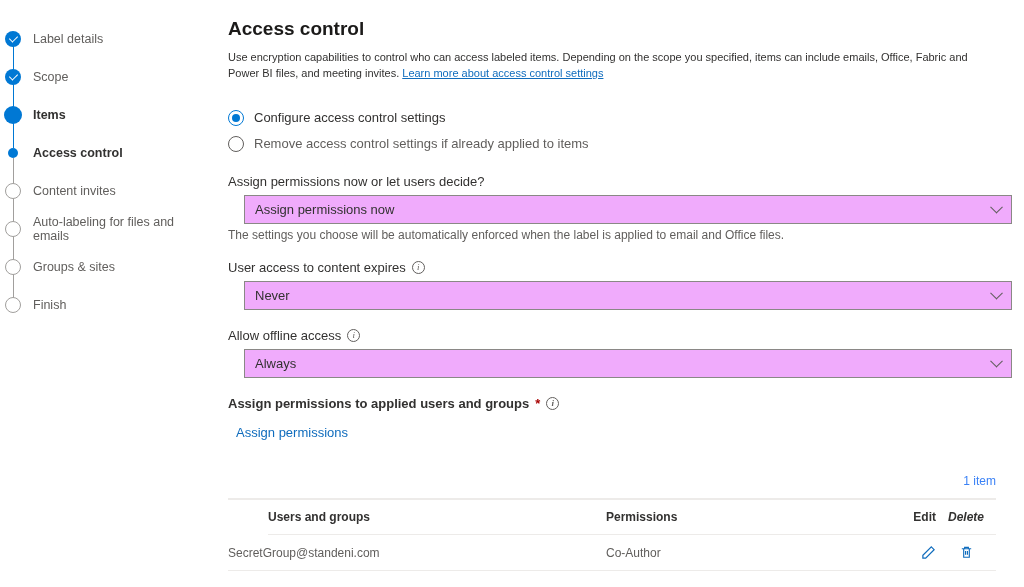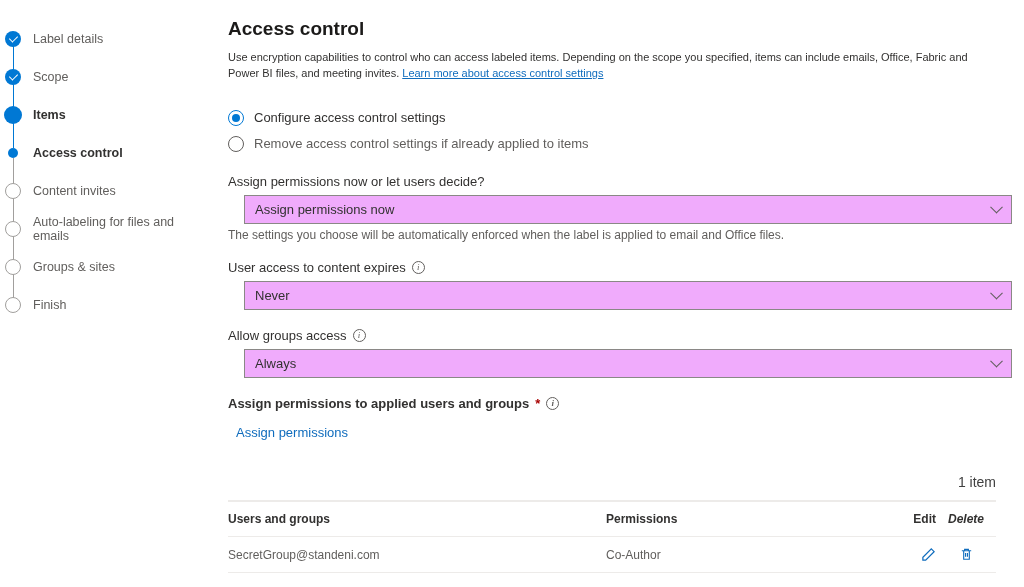--- a/index.html
+++ b/index.html
@@ -212,40 +212,41 @@
     .link-btn {
       color: #0f6cbd;
       font-size: 13px;
       cursor: pointer;
       padding: 4px 8px;
       margin-top: 4px;
       display: inline-block;
     }
     .item-count {
       text-align: right;
-      font-size: 14px;
-      color: #404040;
+      font-size: 12px;
+      color: #3b82f6;
       margin-top: 30px;
       margin-bottom: 4px;
       padding-bottom: 6px;
     }
     .table {
       width: 100%;
       border-top: 1px solid #edebe9;
     }
     .table-row {
       display: flex;
       align-items: center;
       padding: 10px 0;
       border-bottom: 1px solid #edebe9;
     }
     .table-row.header {
       font-weight: 600;
       font-size: 12px;
       border-top: none;
+      margin-left: 40px;
     }
     .table-row:not(.header) {
       color: #605e5c;
       font-size: 12px;
     }
     .col-users { flex: 1; }
     .col-perm { width: 210px; }
     .col-edit { width: 120px; text-align: right; }
     .col-delete { width: 60px; text-align: center; font-style: italic; }
     .edit-icon, .delete-icon {
@@ -335,21 +336,21 @@
   <div class="field-group">
     <div class="field-label">
       <span>User access to content expires</span>
       <span class="info-icon">i</span>
     </div>
     <div class="dropdown">Never</div>
   </div>
 
   <div class="field-group">
     <div class="field-label">
-      <span>Allow groups access</span>
+      <span>Allow offline access</span>
       <span class="info-icon">i</span>
     </div>
     <div class="dropdown">Always</div>
   </div>
 
   <div class="field-group">
     <div class="field-label bold">
       <span>Assign permissions to applied users and groups</span>
       <span class="req">*</span>
       <span class="info-icon">i</span>

